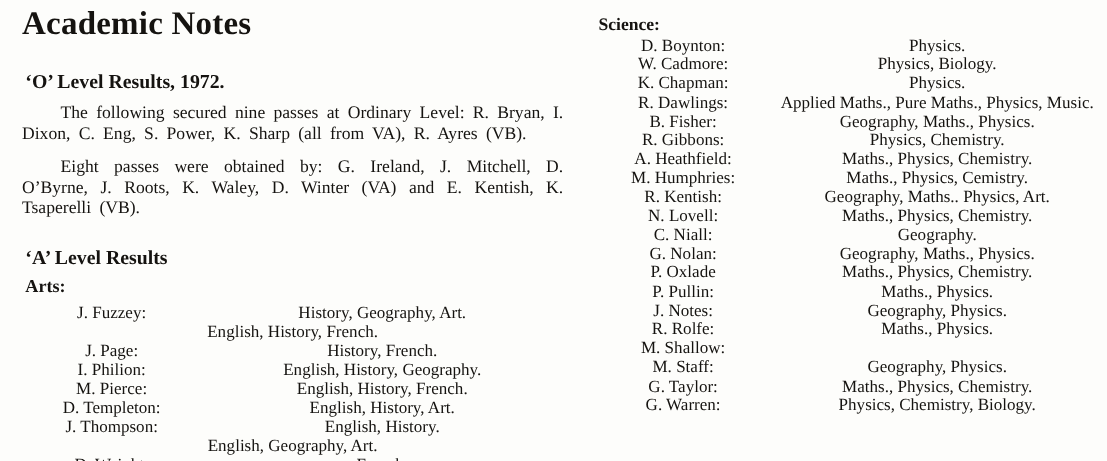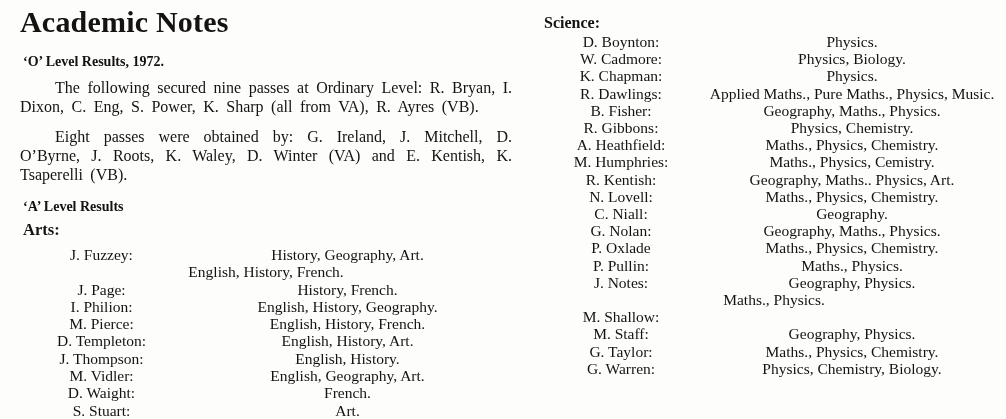--- a/index.html
+++ b/index.html
@@ -16,23 +16,23 @@
   .col-left  { position: absolute; left: 20px;  top: 0; width: 492px; }
   .col-right { position: absolute; left: 543px; top: 0; width: 462px; }
 
   .doc-title {
     margin-top: 5px;
     font-size: 30px;
     font-weight: 700;
     letter-spacing: 0.2px;
   }
   .section-heading {
-    margin-top: 15px;
+    margin-top: 25px;
     margin-left: 3px;
-    font-size: 14px;
+    font-size: 18px;
     font-weight: 700;
   }
   .sub-heading {
     margin-top: 5px;
     margin-left: 3px;
     font-size: 16.5px;
     font-weight: 700;
   }
   .para {
     margin-top: 8px;
@@ -98,21 +98,20 @@
           <span class="result-name">D. Templeton:</span>
           <span class="result-subjects">English, History, Art.</span>
         </div>
 
         <div class="result-row">
           <span class="result-name">J. Thompson:</span>
           <span class="result-subjects">English, History.</span>
         </div>
 
         <div class="result-row">
-          <span class="result-name">M. Vidler:</span>
           <span class="result-subjects">English, Geography, Art.</span>
         </div>
 
         <div class="result-row">
           <span class="result-name">D. Waight:</span>
           <span class="result-subjects">French.</span>
         </div>
 
         <div class="result-row">
           <span class="result-name">S. Stuart:</span>
@@ -196,20 +195,21 @@
           <span class="result-subjects">Maths., Physics.</span>
         </div>
 
         <div class="result-row">
           <span class="result-name">J. Notes:</span>
           <span class="result-subjects">Geography, Physics.</span>
         </div>
 
 
         <div class="result-row">
+          <span class="result-name">R. Rolfe:</span>
           <span class="result-subjects">Maths., Physics.</span>
         </div>
 
         <div class="result-row">
           <span class="result-name">M. Shallow:</span>
         </div>
 
         <div class="result-row">
           <span class="result-name">M. Staff:</span>
           <span class="result-subjects">Geography, Physics.</span>

